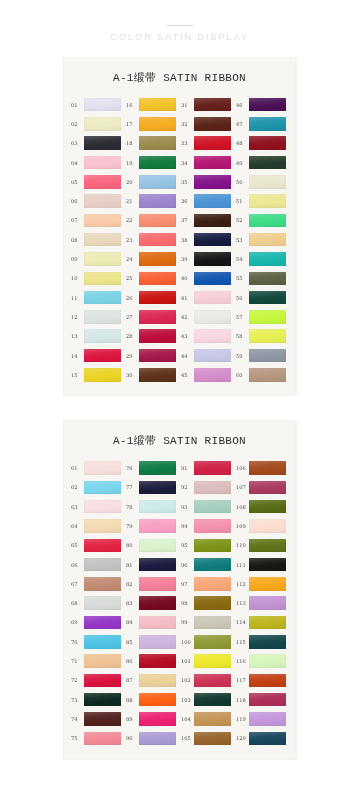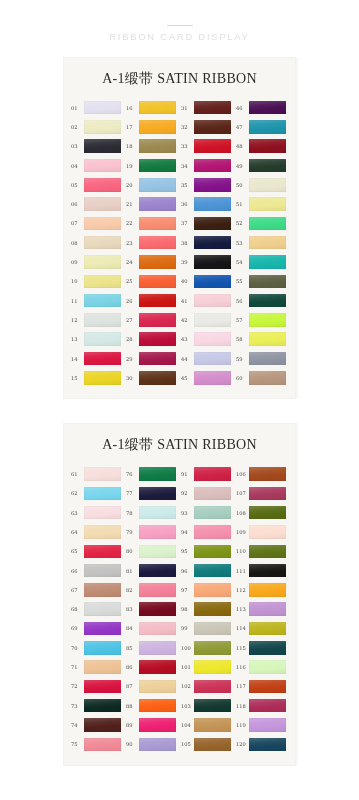--- a/index.html
+++ b/index.html
@@ -62,25 +62,25 @@
     content: "";
     position: absolute;
     top: 0;
     right: -3px;
     width: 3px;
     height: 100%;
     background: linear-gradient(to right, rgba(0,0,0,0.045), rgba(0,0,0,0));
   }
   .panel-title {
     text-align: center;
-    font-size: 14px;
+    font-size: 11px;
     color: #2b2b2b;
     letter-spacing: 0.3px;
     margin-bottom: 10px;
-    font-family: Liberation Serif, serif;
+    font-family: Liberation Mono, monospace;
   }
 
   .grid {
     display: flex;
     justify-content: space-between;
     align-items: flex-start;
   }
   .col {
     display: flex;
     flex-direction: column;
@@ -126,21 +126,21 @@
     left: 0; top: 0; right: 0; bottom: 0;
     box-shadow: 0 0 0 0.5px rgba(0,0,0,0.045) inset;
     pointer-events: none;
   }
 </style>
 </head>
 <body>
 
 <div class="header">
   <div class="header-rule"></div>
-  <div class="header-sub">RIBBON CARD DISPLAY</div>
+  <div class="header-sub">COLOR SATIN DISPLAY</div>
 </div>
 
 <div class="panels" id="panels-root">
     <div class="panel">
       <div class="panel-title">A-1缎带 SATIN RIBBON</div>
       <div class="grid">
         <div class="col">
           <div class="swatch-row">
             <div class="swatch-num">01</div>
             <div class="swatch" style="background: rgb(227, 225, 240);"></div>

